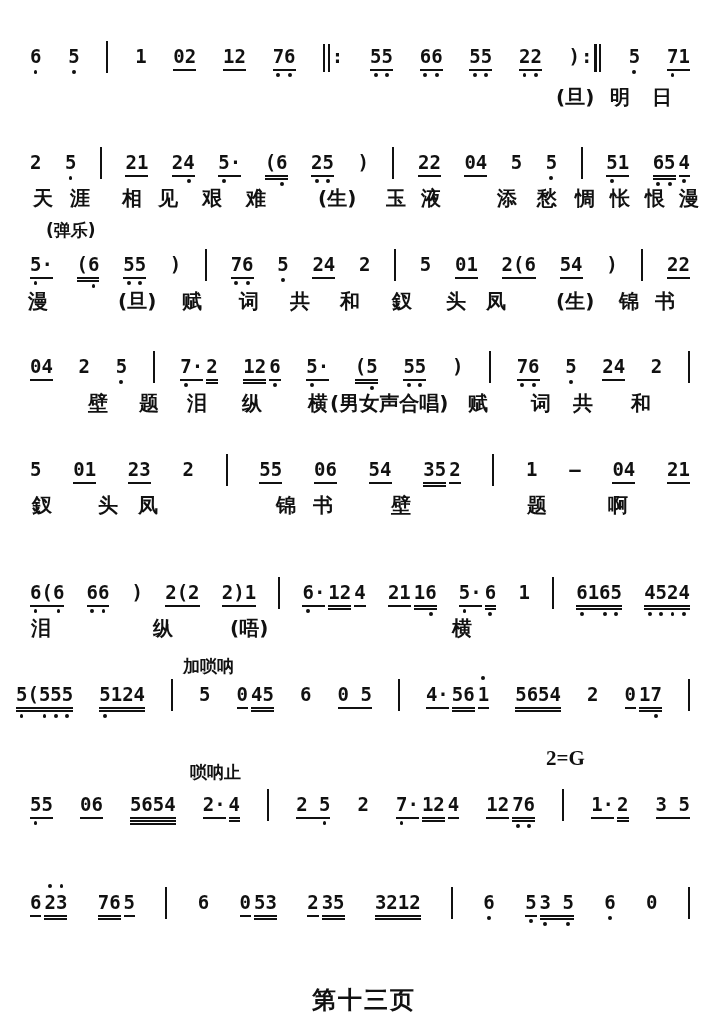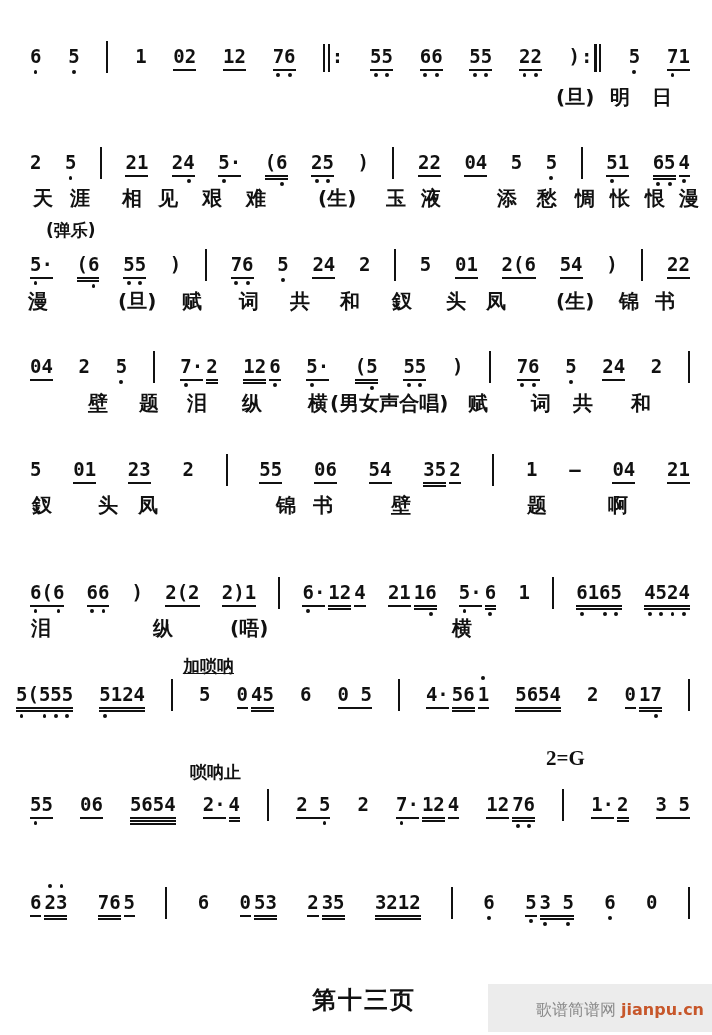--- a/index.html
+++ b/index.html
@@ -307,24 +307,20 @@
         <span class="tok">6<i class="dot" style="left: calc(0.32ch); bottom: -6px;"></i></span>
         <span class="grp">
           <span class="tok">5<i class="ul" style="bottom: -3px;"></i><i class="dot" style="left: calc(0.32ch); bottom: -9px;"></i></span>
           <span class="tok">3 5<i class="ul" style="bottom: -3px;"></i><i class="ul" style="bottom: -6px;"></i><i class="dot" style="left: calc(0.32ch); bottom: -12px;"></i><i class="dot" style="left: calc(2.32ch); bottom: -12px;"></i></span>
         </span>
         <span class="tok">6<i class="dot" style="left: calc(0.32ch); bottom: -6px;"></i></span>
         <span class="tok">0</span>
         <div class="bar"></div>
       </div>
       <span class="annot" style="left: 46px; top: 219px;">(弹乐)</span>
-      <span class="annot" style="left: 183px; top: 655px; text-decoration: underline;">加唢呐</span>
+      <span class="annot" style="left: 183px; top: 655px;">加唢呐</span>
       <span class="annot" style="left: 190px; top: 761px;">唢呐止</span>
       <span class="annot serif" style="left: 546px; top: 746px;">2=G</span>
     </div>
 
   <div class="page-number">第十三页</div>
 
-  <div class="watermark">
-    <span class="wm-site">歌谱简谱网</span>
-    <span class="wm-url">jianpu.cn</span>
-  </div>
 </div>
 
 </body></html>

